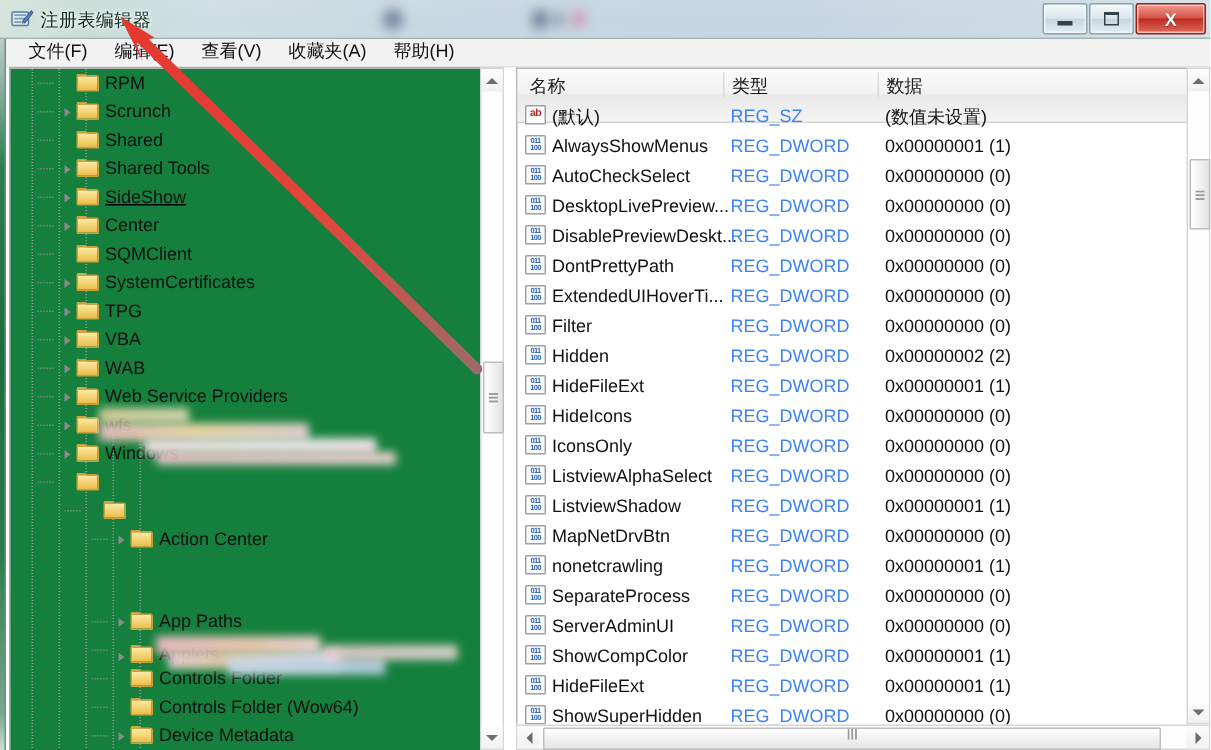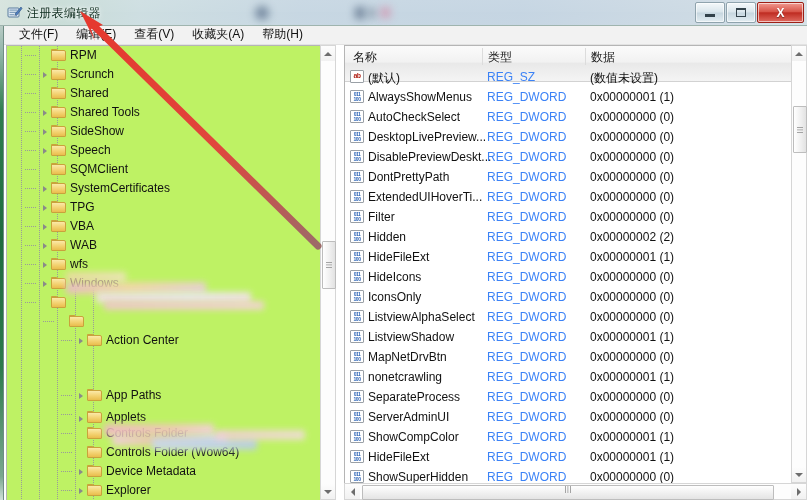--- a/index.html
+++ b/index.html
@@ -62,21 +62,21 @@
   .menubar{
     position:absolute;left:4px;top:26px;width:803px;height:19px;
     background:#f2f2f2;border-bottom:1px solid #e2e2e2;
     display:flex;align-items:center;padding-left:6px;box-sizing:border-box;
   }
   .menuitem{font-size:12px;color:#111;padding:1px 9px 2px 9px;white-space:nowrap;}
 
   
   .pane-tree{
     position:absolute;left:6px;top:45px;width:330px;height:455px;
-    background:#bef264;overflow:hidden;
+    background:#15803d;overflow:hidden;
     border-left:1px solid #b5b5b5;border-top:1px solid #b5b5b5;
     box-sizing:border-box;
   }
   .tree{position:absolute;left:0;top:0;width:315px;}
   .trow{height:19px;display:flex;align-items:center;white-space:nowrap;position:relative;}
   .expander{
     width:11px;height:11px;margin-right:1px;display:flex;align-items:center;justify-content:center;flex:0 0 auto;
   }
   .expander .tri{
     width:0;height:0;border-left:4px solid #8a8a8a;
@@ -254,41 +254,41 @@
           <div class="hline" style="left: 18px; width: 11px;"></div>
           <div class="expander">
             <div class="tri"></div>
           </div>
           <div class="folder">
             <div class="tab"></div>
             <div class="back"></div>
           </div>
           <div class="tlabel">Shared Tools</div>
         </div>
-        <div class="trow" style="padding-left: 32px;">
+        <div class="trow" style="padding-left: 32px; text-decoration: underline;">
           <div class="hline" style="left: 18px; width: 11px;"></div>
           <div class="expander">
             <div class="tri"></div>
           </div>
           <div class="folder">
             <div class="tab"></div>
             <div class="back"></div>
           </div>
           <div class="tlabel">SideShow</div>
         </div>
         <div class="trow" style="padding-left: 32px;">
           <div class="hline" style="left: 18px; width: 11px;"></div>
           <div class="expander">
             <div class="tri"></div>
           </div>
           <div class="folder">
             <div class="tab"></div>
             <div class="back"></div>
           </div>
-          <div class="tlabel">Speech</div>
+          <div class="tlabel">Center</div>
         </div>
         <div class="trow" style="padding-left: 32px; text-align: center;">
           <div class="hline" style="left: 18px; width: 11px;"></div>
           <div class="expander"></div>
           <div class="folder">
             <div class="tab"></div>
             <div class="back"></div>
           </div>
           <div class="tlabel">SQMClient</div>
         </div>
@@ -328,20 +328,31 @@
         <div class="trow" style="padding-left: 32px;">
           <div class="hline" style="left: 18px; width: 11px;"></div>
           <div class="expander">
             <div class="tri"></div>
           </div>
           <div class="folder">
             <div class="tab"></div>
             <div class="back"></div>
           </div>
           <div class="tlabel">WAB</div>
+        </div>
+        <div class="trow" style="padding-left: 32px;">
+          <div class="hline" style="left: 18px; width: 11px;"></div>
+          <div class="expander">
+            <div class="tri"></div>
+          </div>
+          <div class="folder">
+            <div class="tab"></div>
+            <div class="back"></div>
+          </div>
+          <div class="tlabel">Web Service Providers</div>
         </div>
         <div class="trow" style="padding-left: 32px;">
           <div class="hline" style="left: 18px; width: 11px;"></div>
           <div class="expander">
             <div class="tri"></div>
           </div>
           <div class="folder">
             <div class="tab"></div>
             <div class="back"></div>
           </div>

